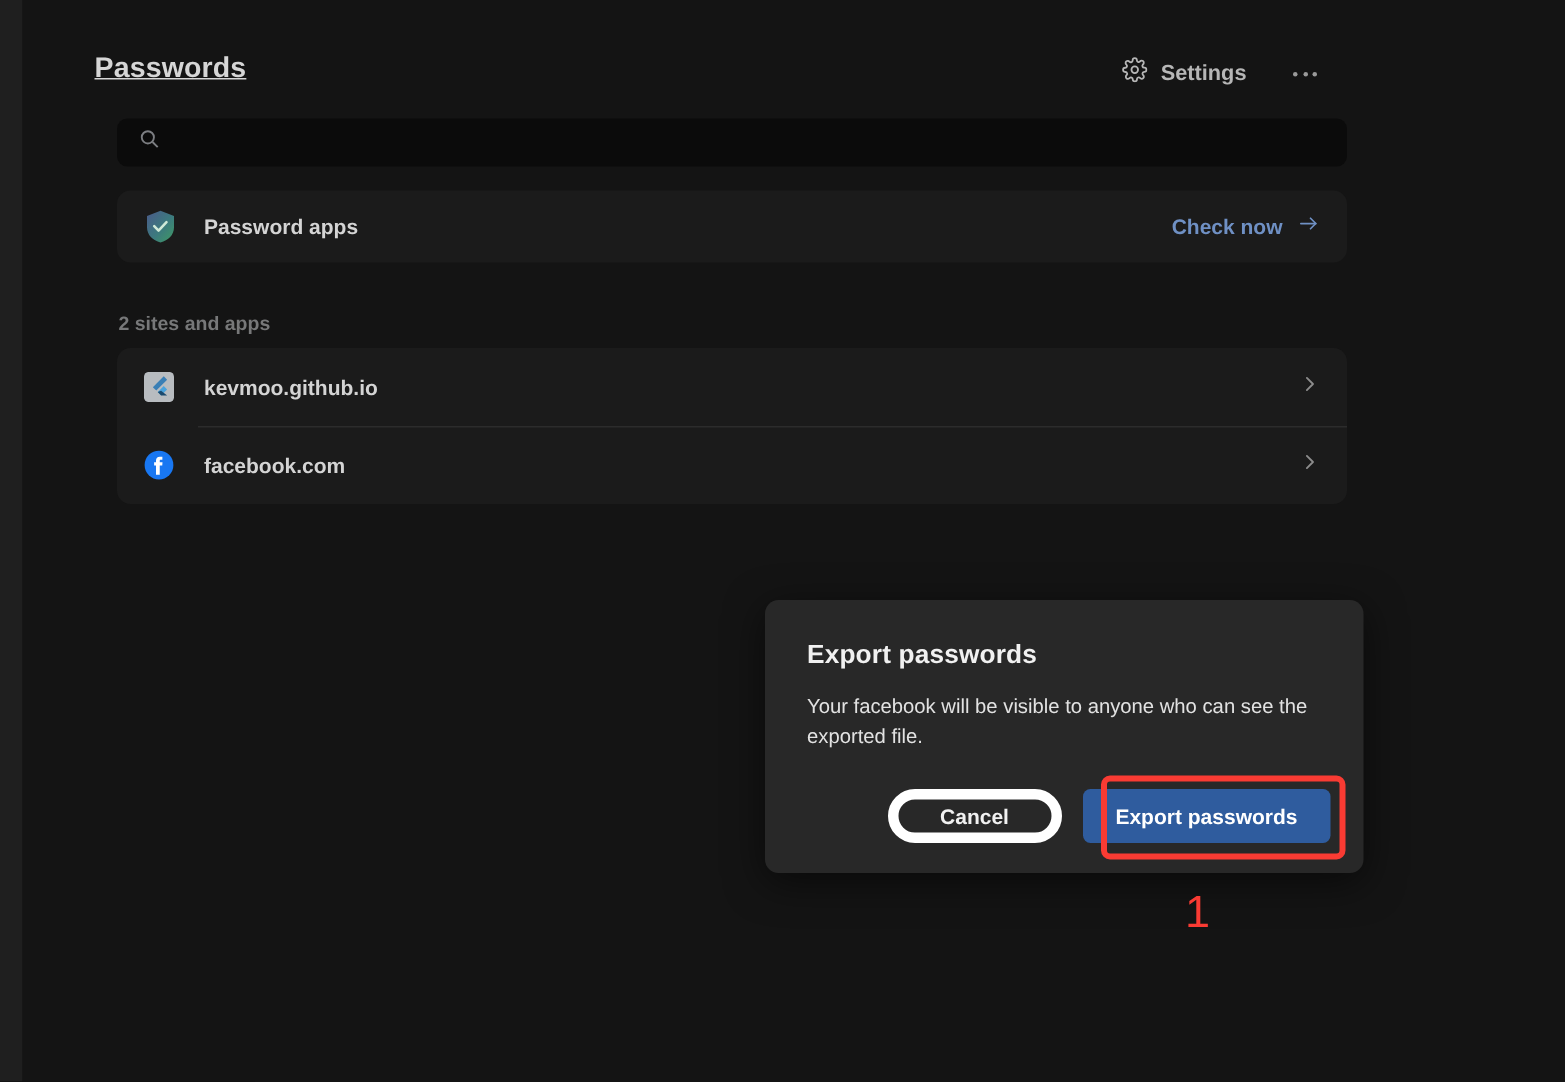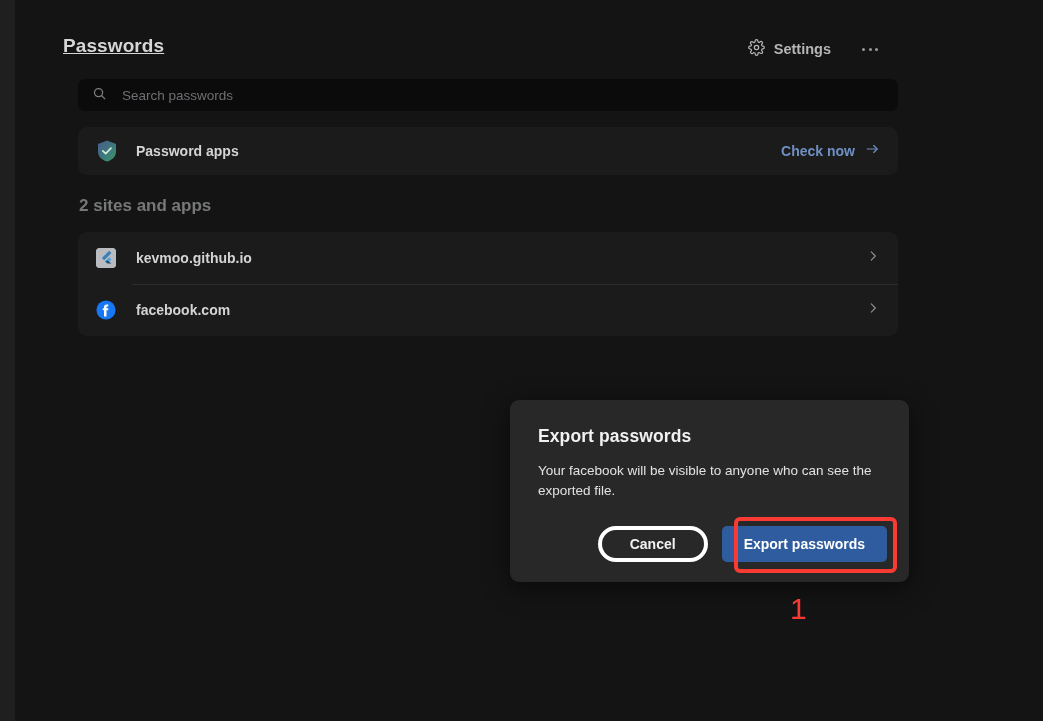--- a/index.html
+++ b/index.html
@@ -157,22 +157,22 @@
   }
   .check-now-label {
     font-size: 14px;
     font-weight: bold;
     color: #6f90c4;
   }
 
   #section-label {
     position: absolute;
     left: 64px;
-    top: 196px;
-    font-size: 17px;
+    top: 208px;
+    font-size: 13px;
     font-weight: bold;
     color: #777879;
   }
 
   #sites-card {
     top: 232px;
     height: 104px;
     padding: 0;
     overflow: hidden;
   }
@@ -248,21 +248,21 @@
     right: 22px;
     bottom: 20px;
     display: flex;
     align-items: center;
     gap: 14px;
   }
   #cancel-button {
     height: 36px;
     padding: 3px 28px;
     border-radius: 18px;
-    border: 4px solid #ffffff;
+    border: 7px solid #ffffff;
     background: transparent;
     color: #f1f1f1;
     font-size: 14px;
     font-weight: bold;
     font-family: "Liberation Sans", sans-serif;
     cursor: pointer;
   }
   #export-button {
     height: 36px;
     padding: 0 22px;
@@ -329,21 +329,20 @@
       </div>
     </div>
 
     <div id="search-bar">
       <span>
         <svg width="15" height="15" viewBox="0 0 24 24" fill="none" stroke="#7c7e82" stroke-width="2">
           <circle cx="10.5" cy="10.5" r="6.5"></circle>
           <line x1="15.5" y1="15.5" x2="21" y2="21"></line>
         </svg>
       </span>
-      <input id="search-input" type="text" placeholder="Search passwords" style="">
     </div>
 
     <div id="password-check-card" class="card">
       <span id="shield-icon">
         <svg width="22" height="24" viewBox="0 0 22 24">
           <defs>
             <linearGradient id="shg" x1="0" y1="0" x2="1" y2="1">
               <stop offset="0%" stop-color="#4b5majority"></stop>
               <stop offset="0%" stop-color="#4a5a8a"></stop>
               <stop offset="55%" stop-color="#3c7a7e"></stop>

